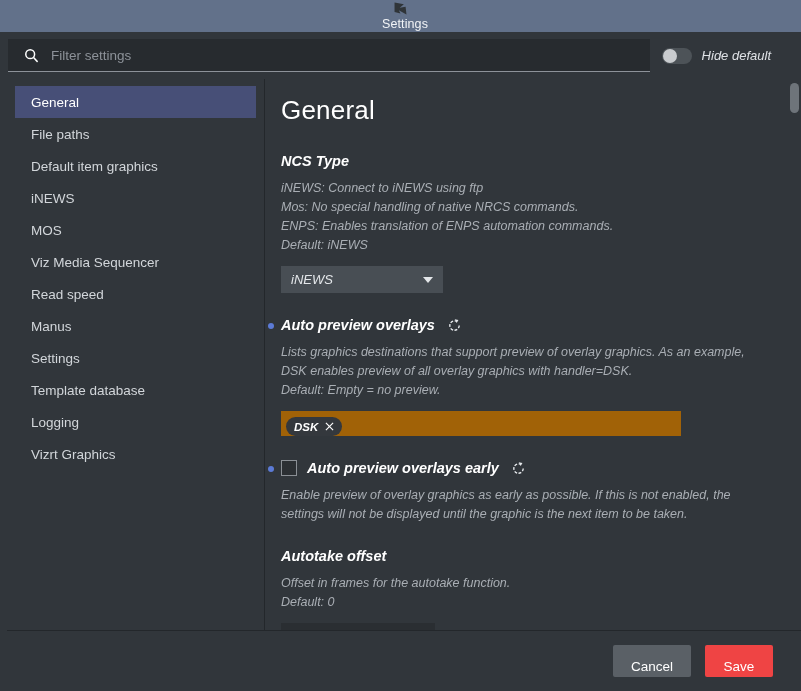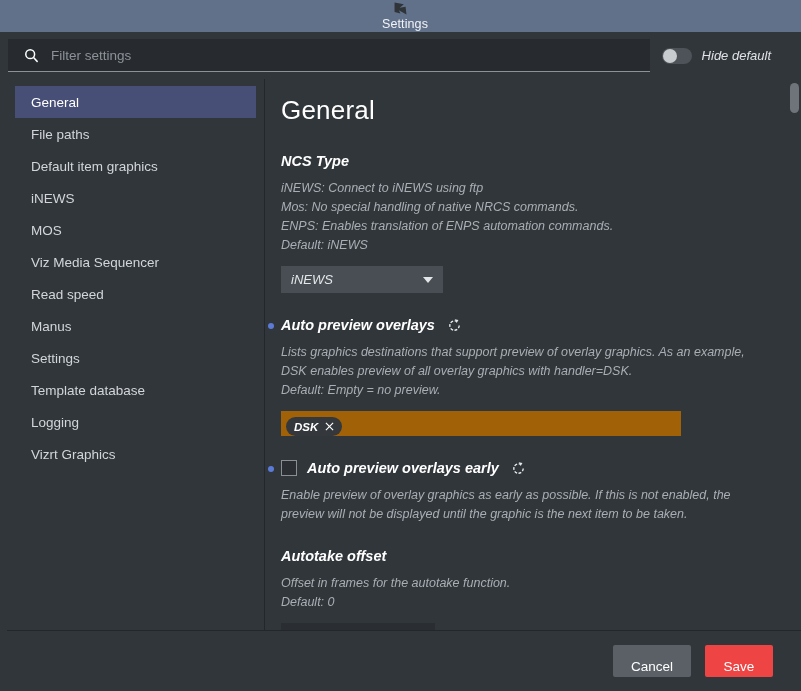--- a/index.html
+++ b/index.html
@@ -410,21 +410,21 @@
         <div class="setting-head">
           <span class="checkbox"></span>
           <span class="setting-label">Auto preview overlays early</span>
           <svg class="revert-icon" width="15" height="15" viewBox="0 0 16 16">
             <path d="M13 8 A5 5 0 1 1 9.6 3.3" fill="none" stroke="#e6e9ec" stroke-width="1.5" stroke-dasharray="3 1.6"></path>
             <path d="M8.2 1.3 L12.2 2.2 L10.3 5.3 Z" fill="#e6e9ec"></path>
           </svg>
         </div>
         <div class="desc">
           <div>Enable preview of overlay graphics as early as possible. If this is not enabled, the</div>
-          <div>preview will not be displayed until the graphic is the next item to be taken.</div>
+          <div>settings will not be displayed until the graphic is the next item to be taken.</div>
         </div>
       </div>
 
       <div class="setting">
         <div class="setting-head">
           <span class="setting-label">Autotake offset</span>
         </div>
         <div class="desc">
           <div>Offset in frames for the autotake function.</div>
           <div>Default: 0</div>

